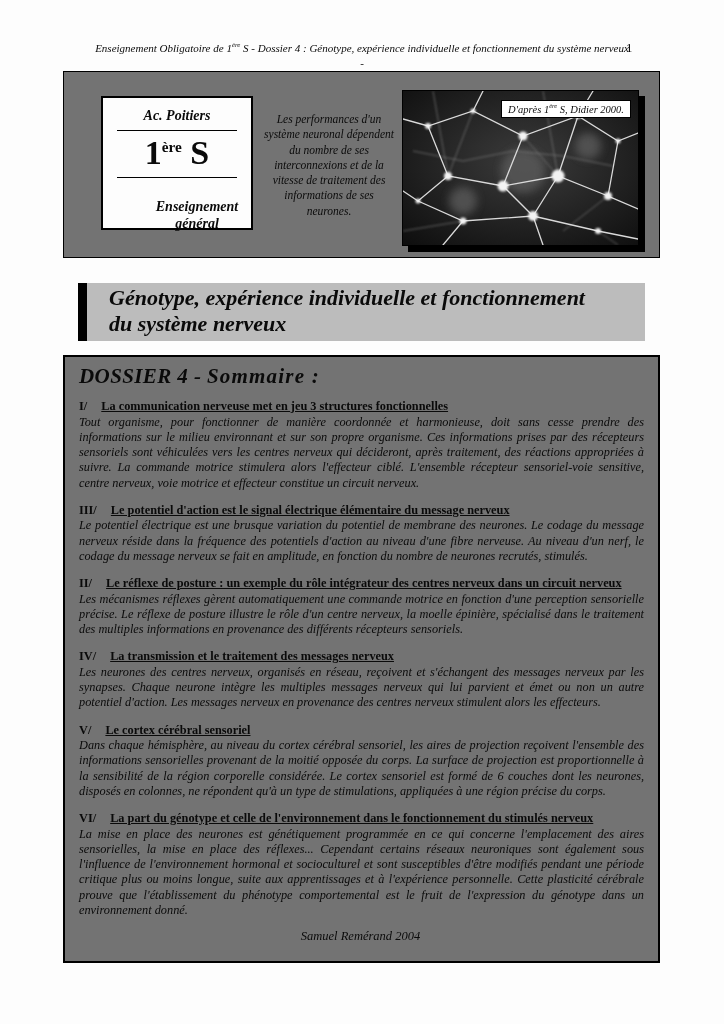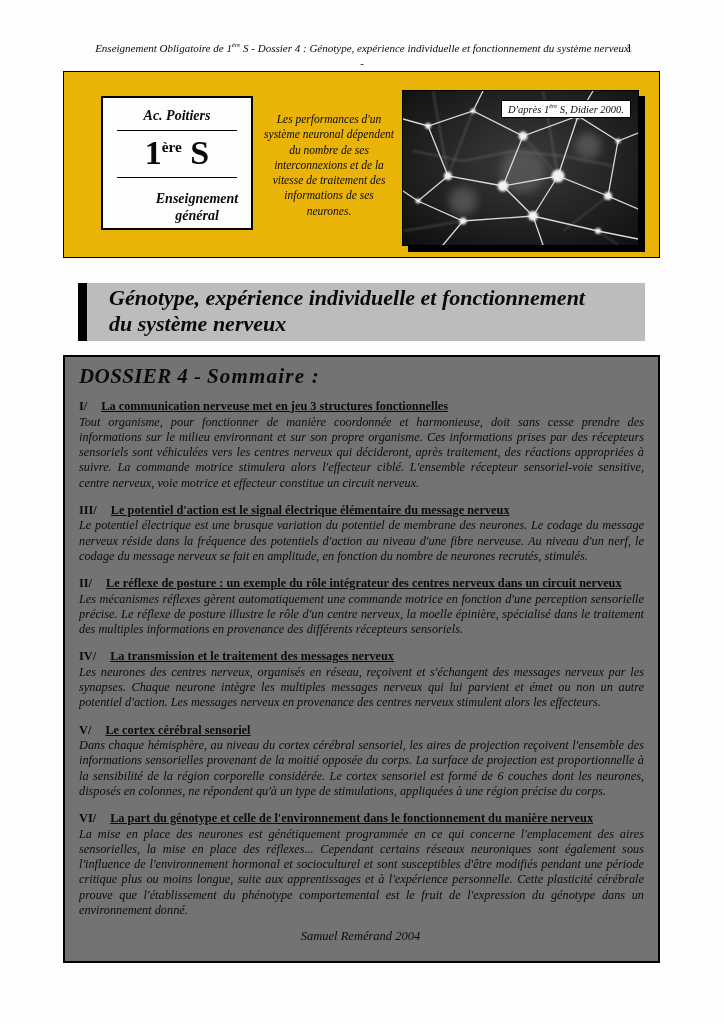--- a/index.html
+++ b/index.html
@@ -30,21 +30,21 @@
     top: 40px; left: 626px;
     font-size: 13px;
   }
 
   
   .banner {
     position: absolute;
     top: 71px; left: 63px;
     width: 597px; height: 187px;
     border: 1px solid #000;
-    background: #eab308;
+    background: #737373;
   }
   .school-card {
     position: absolute;
     top: 24px; left: 37px;
     width: 152px; height: 134px;
     border: 2px solid #000;
     text-align: center;
     padding-top: 9px;
     background: #fdfdfd;
   }
@@ -59,21 +59,21 @@
     margin: 5px 14px 0 14px;
     height: 0;
   }
   .card-grade {
     font-size: 34px;
     font-weight: bold;
     line-height: 1.15;
     margin-top: 2px;
   }
   .card-grade sup { font-size: 0.45em; vertical-align: super; }
-  .card-program { margin-top: 12px; padding-left: 40px; }
+  .card-program { margin-top: 20px; padding-left: 40px; }
 
   .banner-quote {
     position: absolute;
     top: 40px; left: 198px;
     width: 134px;
     text-align: center;
     font-style: italic;
     font-size: 11.5px;
     line-height: 1.33;
   }
@@ -297,21 +297,21 @@
       <div class="sec-head">
         <span>V/</span>
         <span class="sec-title">Le cortex cérébral sensoriel</span>
       </div>
       <div class="sec-body">Dans chaque hémisphère, au niveau du cortex cérébral sensoriel, les aires de projection reçoivent l'ensemble des informations sensorielles provenant de la moitié opposée du corps. La surface de projection est proportionnelle à la sensibilité de la région corporelle considérée. Le cortex sensoriel est formé de 6 couches dont les neurones, disposés en colonnes, ne répondent qu'à un type de stimulations, appliquées à une région précise du corps.</div>
     </div>
 
     <div class="section">
       <div class="sec-head">
         <span>VI/</span>
-        <span class="sec-title">La part du génotype et celle de l'environnement dans le fonctionnement du manière nerveux</span>
+        <span class="sec-title">La part du génotype et celle de l'environnement dans le fonctionnement du stimulés nerveux</span>
       </div>
       <div class="sec-body">La mise en place des neurones est génétiquement programmée en ce qui concerne l'emplacement des aires sensorielles, la mise en place des réflexes... Cependant certains réseaux neuroniques sont également sous l'influence de l'environnement hormonal et socioculturel et sont susceptibles d'être modifiés pendant une période critique plus ou moins longue, suite aux apprentissages et à l'expérience personnelle. Cette plasticité cérébrale prouve que l'établissement du phénotype comportemental est le fruit de l'expression du génotype dans un environnement donné.</div>
     </div>
 
     <div class="author">Samuel Remérand 2004</div>
   </div>
 
 </div>
 
 </body></html>

